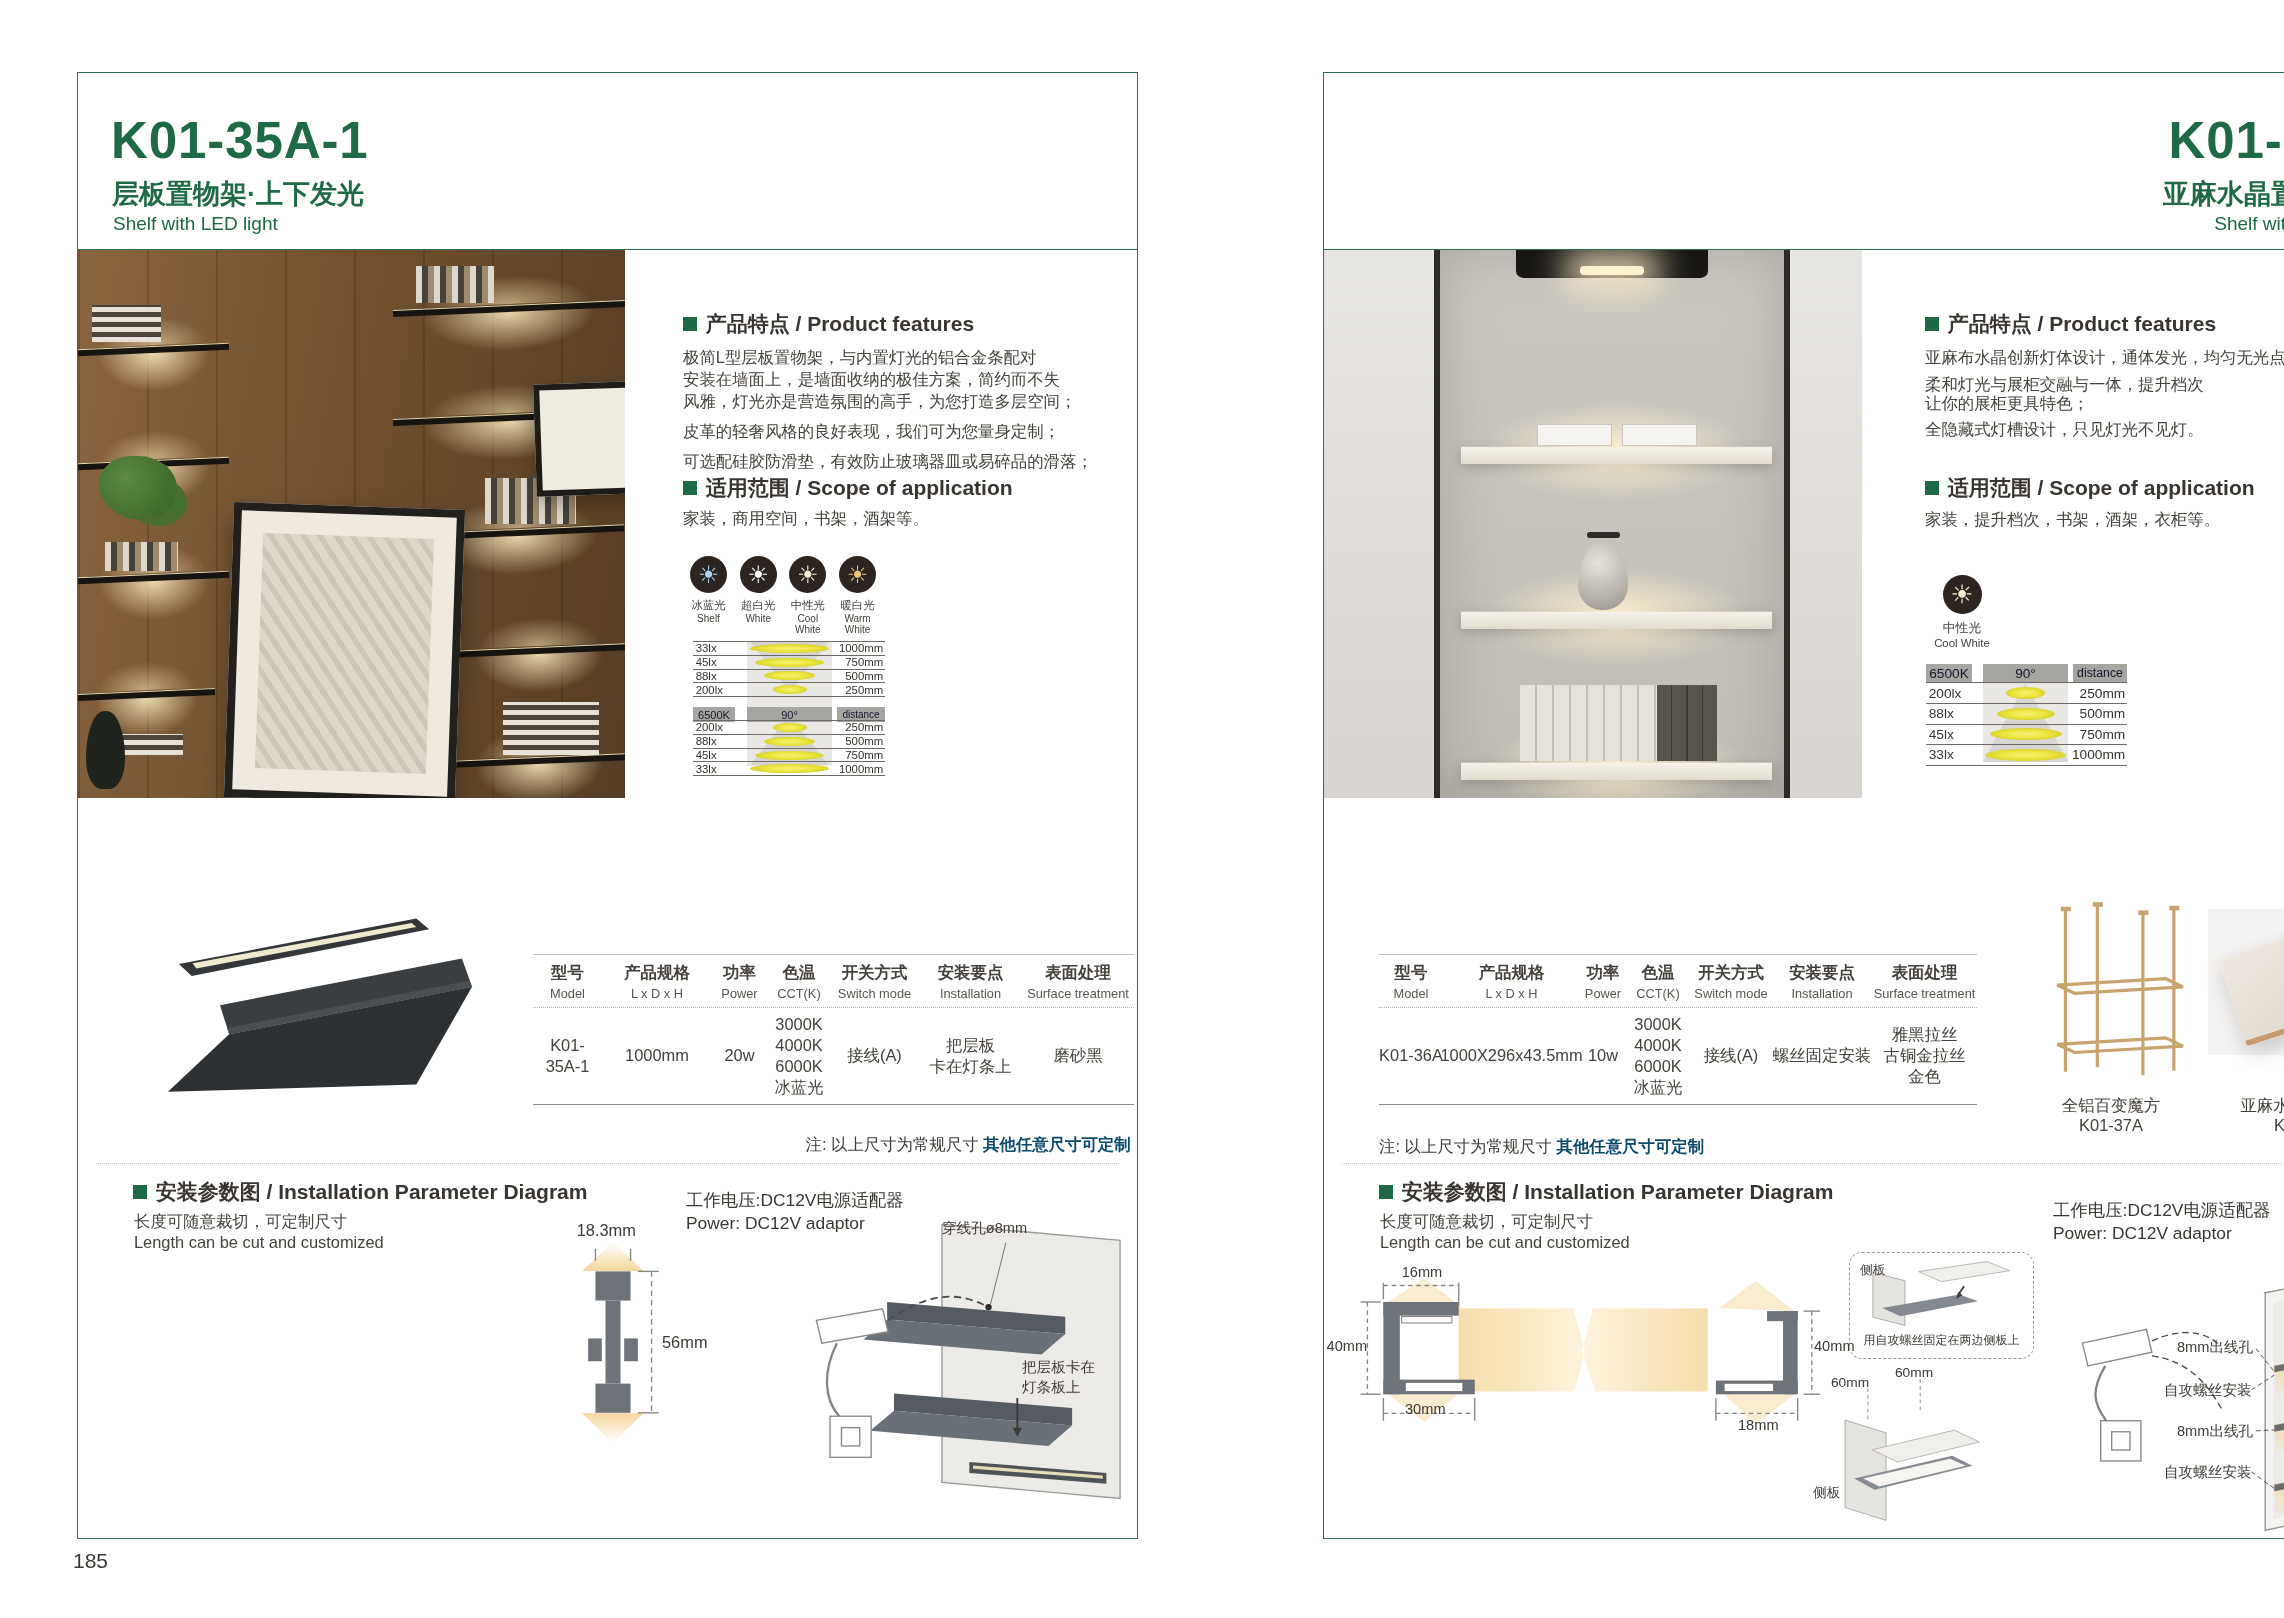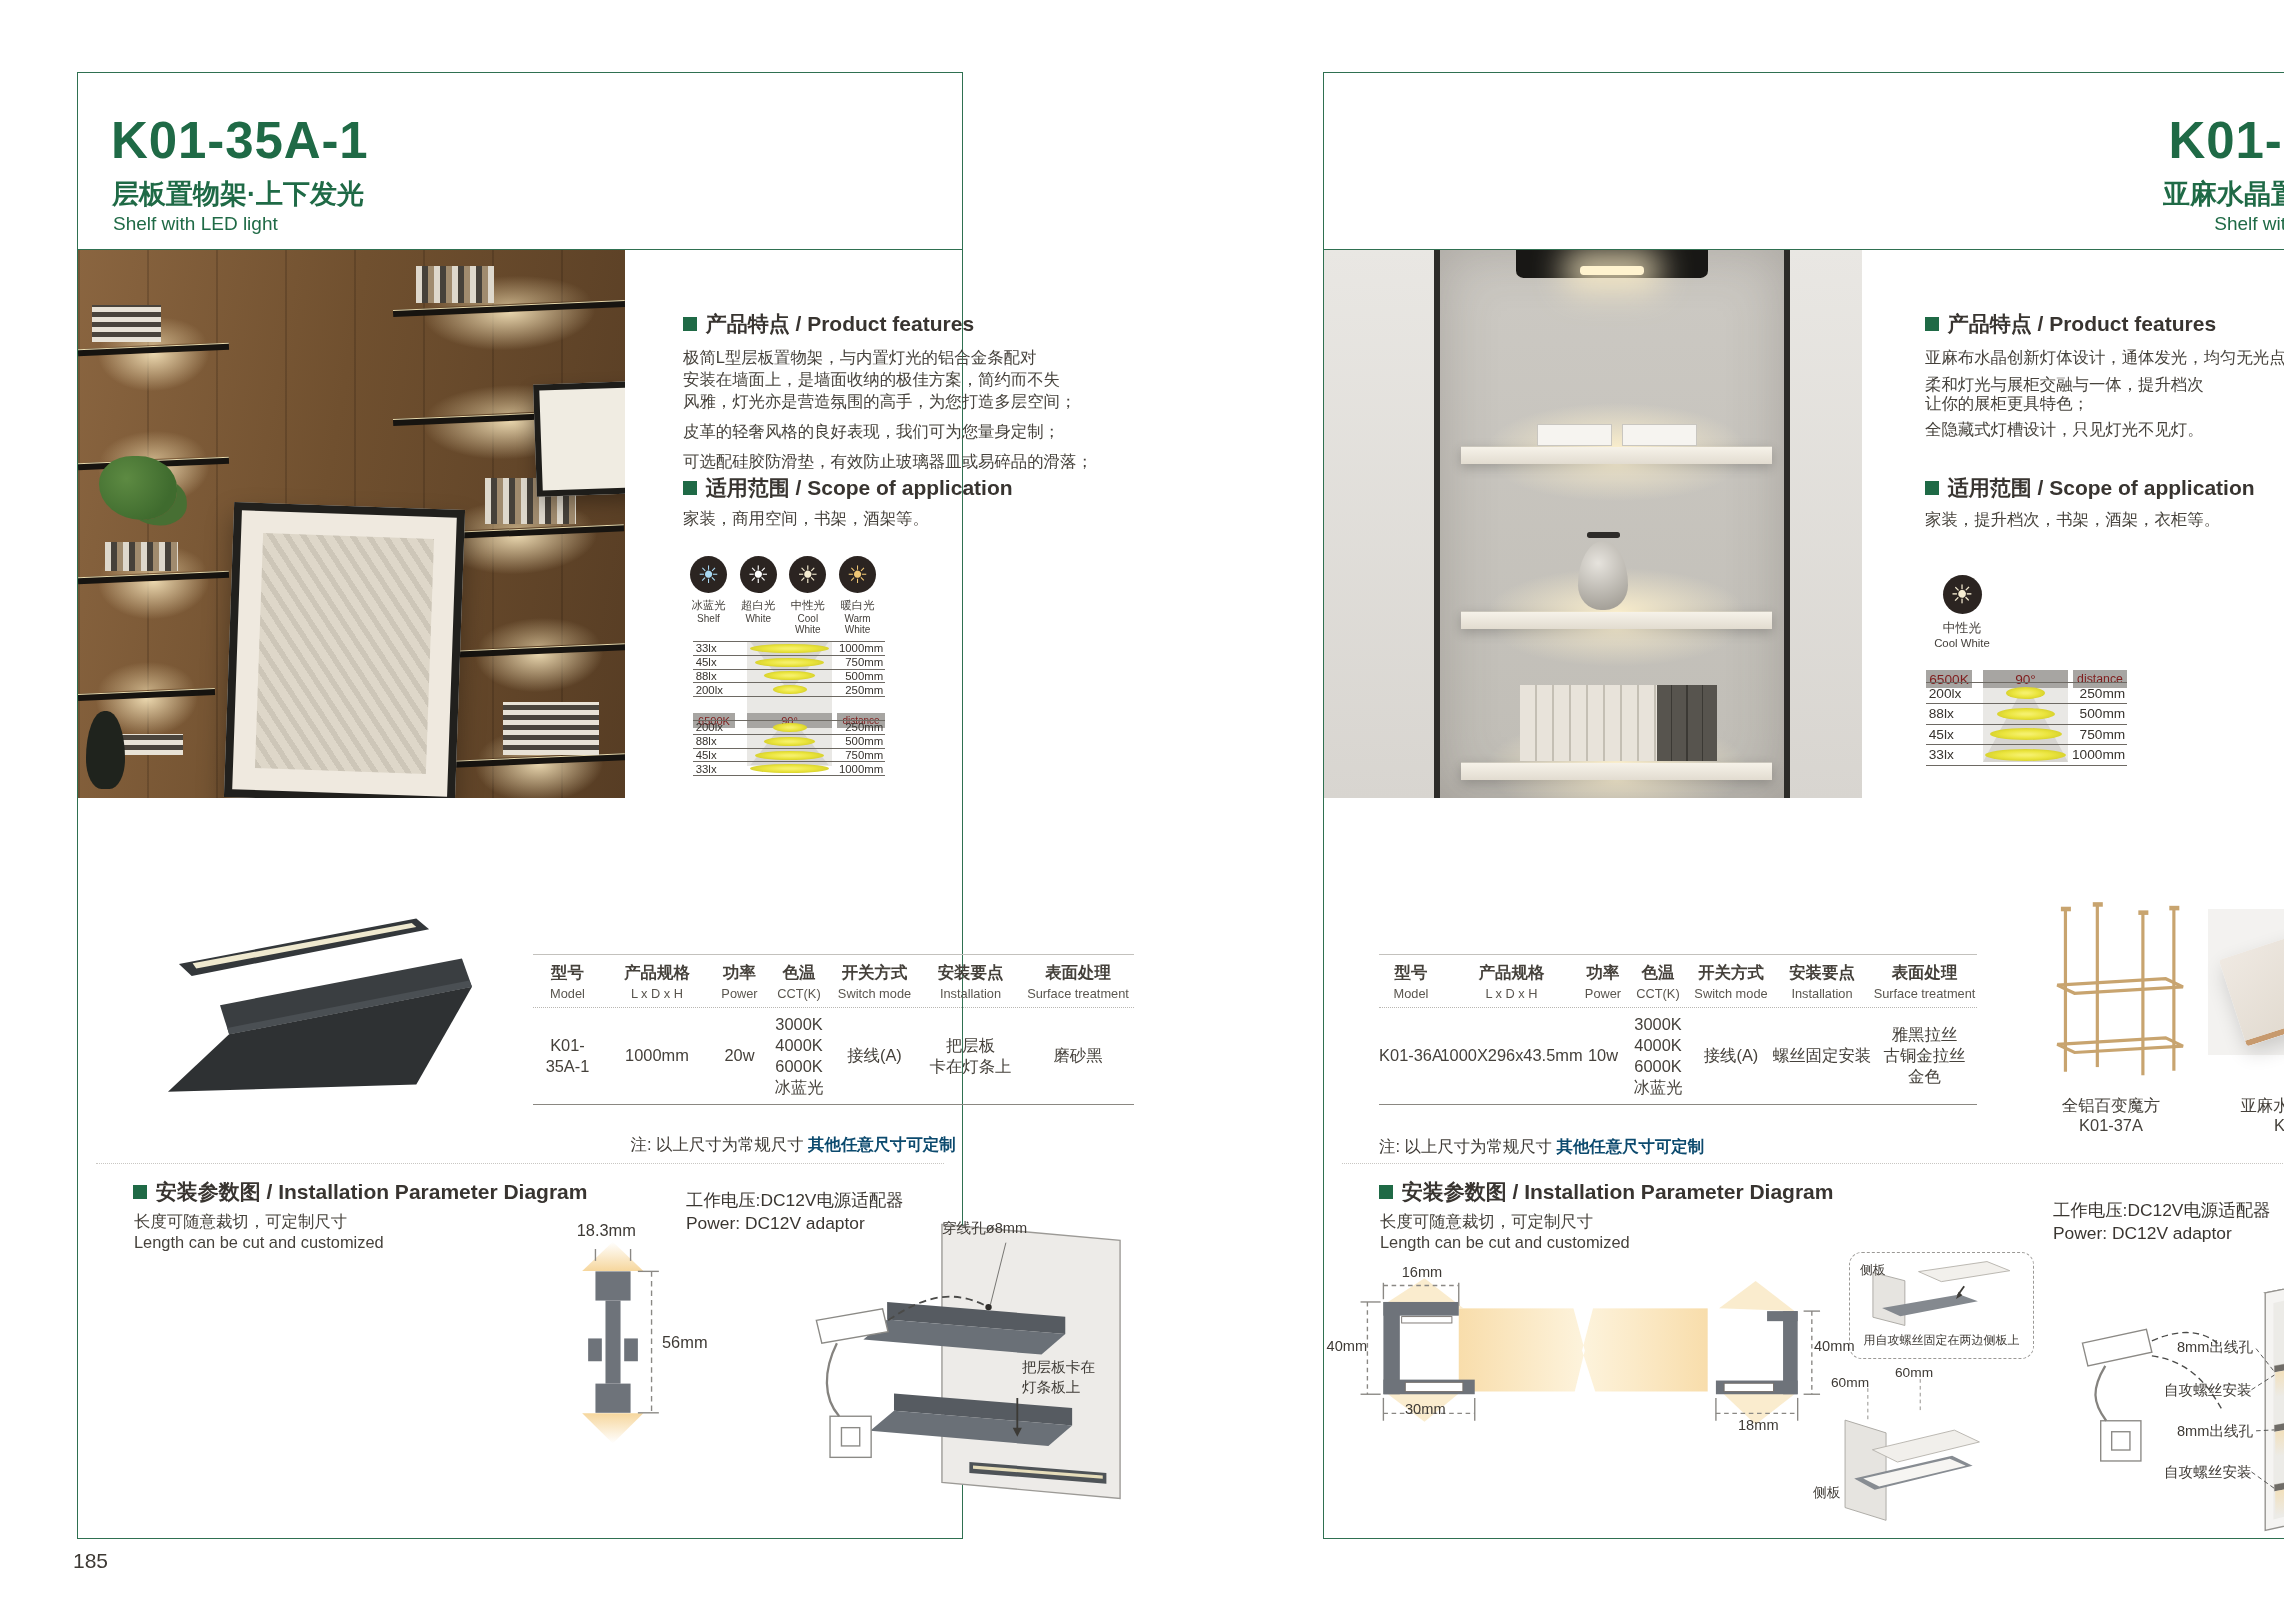--- a/index.html
+++ b/index.html
@@ -1,20 +1,20 @@
 <!DOCTYPE html>
 <html style="font-size:7.3px"><head>
 <meta charset="utf-8">
 <style>
   html,body{margin:0;padding:0;background:#fff}
   body{font-family:"Liberation Sans","DejaVu Sans",sans-serif;color:#3e3a35}
   .canvas{position:relative;width:2482px;height:1618px;background:#fff;overflow:hidden}
   .abs{position:absolute}
   .page{position:absolute;top:72px;height:1467px;border:1.8px solid #2f7051;box-sizing:border-box;background:#fff}
-  .page.l{left:77px;width:886px}
+  .page.l{left:77px;width:1061px}
   .page.r{left:1323px;width:1093px}
   .head-model{position:absolute;font-size:51px;font-weight:bold;color:#1f6a46;letter-spacing:0.9px;white-space:nowrap}
   .head-cn{position:absolute;font-size:27px;font-weight:bold;color:#1f6a46;white-space:nowrap}
   .head-en{position:absolute;font-size:19px;color:#1f6a46;white-space:nowrap}
   .page.l .head-model{left:33px;top:38px}
   .page.l .head-cn{left:34px;top:103px}
   .page.l .head-en{left:35px;top:140px}
   .page.r .head-model{right:36px;top:38px}
   .page.r .head-cn{right:36px;top:103px}
   .page.r .head-en{right:36px;top:140px}
@@ -44,21 +44,21 @@
   .chart.lc .ph-row{grid-template-columns:54px 85px 1fr}
   .chart.rc .ph-row{grid-template-columns:57px 85px 1fr;height:19.6px}
   .ph-row.bb{border-bottom:0.9px solid #6d6963}
   .ph-lx{font-size:11.4px;color:#37332e;padding-left:2.7px;position:relative;z-index:3}
   .ph-d{font-size:11.4px;color:#37332e;text-align:right;padding-right:1.8px;position:relative;z-index:3}
   .chart.rc .ph-lx,.chart.rc .ph-d{font-size:13.7px}
   .ph-mid{height:100%;position:relative;display:flex;align-items:center;justify-content:center}
   .blob{height:9px;border-radius:50%;background:radial-gradient(closest-side,#f5f06a 15%,#eae43c 65%,#d9d32e);position:relative;z-index:2}
   .chart.rc .blob{height:12px}
   .band{position:relative;height:15.5px;margin:3.7px 0}
-  .bx{position:absolute;top:12px;height:100%;background:#a7a5a2;color:#7f1d1d;display:flex;align-items:center;justify-content:center;font-size:11px}
+  .bx{position:absolute;top:6px;height:100%;background:#a7a5a2;color:#0f172a;display:flex;align-items:center;justify-content:center;font-size:11px}
   .chart.rc .band{height:18px;margin:0 0 6.4px}
   .chart.rc .bx{font-size:13.7px}
   
   .tbl{position:absolute;border-top:1.4px solid #c3c1bd}
   .tbl-head,.tbl-body{display:grid;justify-items:center;align-items:center}
   .tbl.lt .tbl-head,.tbl.lt .tbl-body{grid-template-columns:69px 110px 55px 64px 87px 105px 110px}
   .tbl.rt .tbl-head,.tbl.rt .tbl-body{grid-template-columns:64px 137px 46px 64px 82px 100px 105px}
   .tbl-head{padding:7.3px 0 5.5px}
   .th-cn{font-size:16.4px;font-weight:bold;color:#45413b;text-align:center}
   .th-en{font-size:12.8px;color:#5a564f;text-align:center;margin-top:1.8px}

